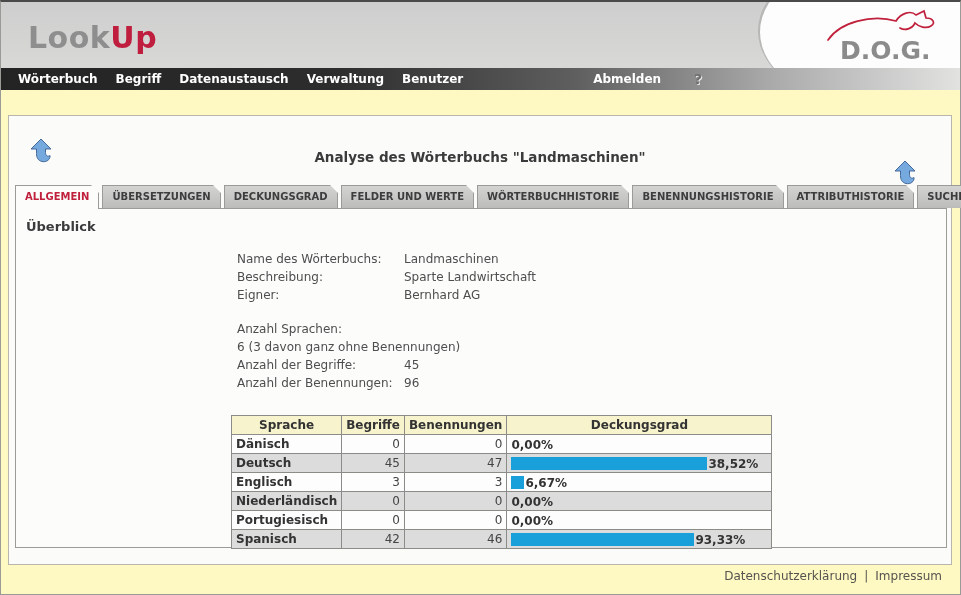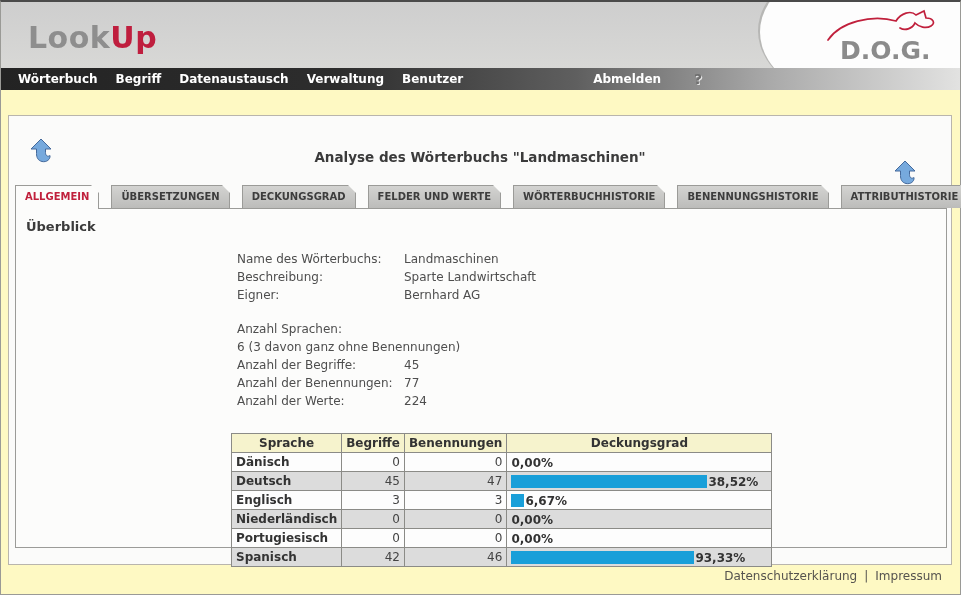--- a/index.html
+++ b/index.html
@@ -26,21 +26,21 @@
 
   
   .content { position:absolute; left:7px; right:8px; top:113px; height:450px; background:#fbfbfa; border:1px solid #b9b5ad; }
   .arrow-btn { position:absolute; width:26px; height:27px; cursor:pointer; }
   .arrow-left { left:20px; top:22px; }
   .arrow-right { right:32px; top:44px; }
   .page-title { text-align:center; margin-top:33px; font-size:13.5px; font-weight:bold; color:#3b3b3b; }
 
   
   .tabs { position:absolute; left:6px; top:69px; display:flex; align-items:flex-end; }
-  .tab { position:relative; height:23px; line-height:22px; padding:0 9px; margin-right:12px; font-size:10px; font-weight:bold; color:#3d3d3d; background:linear-gradient(to bottom,#d3d3d1,#bcbcba); border:1px solid #9b9b98; border-bottom:none; cursor:pointer; white-space:nowrap; }
+  .tab { position:relative; height:23px; line-height:22px; padding:0 9px; margin-right:3px; font-size:10px; font-weight:bold; color:#3d3d3d; background:linear-gradient(to bottom,#d3d3d1,#bcbcba); border:1px solid #9b9b98; border-bottom:none; cursor:pointer; white-space:nowrap; }
   .tab::after { content:""; position:absolute; top:-1px; right:-1px; border-top:8px solid #fbfbfa; border-left:8px solid transparent; }
   .tab.active { background:#fcfcfb; color:#c0203c; z-index:3; margin-bottom:-1px; height:24px; }
 
   
   .panel { position:absolute; left:6px; right:4px; top:92px; height:340px; background:#fcfcfb; border:1px solid #9b9b98; }
   .section-title { margin:10px 0 0 10px; font-size:13px; font-weight:bold; color:#3b3b3b; }
 
   .fields { margin:16px 0 0 221px; font-size:12px; color:#4e4e4e; }
   .frow { display:flex; line-height:18px; }
   .frow .flabel { width:167px; }
@@ -139,25 +139,21 @@
         <div class="frow gap">
           <span class="flabel">Anzahl Sprachen:</span>
           <span class="fvalue">6 (3 davon ganz ohne Benennungen)</span>
         </div>
         <div class="frow">
           <span class="flabel">Anzahl der Begriffe:</span>
           <span class="fvalue">45</span>
         </div>
         <div class="frow">
           <span class="flabel">Anzahl der Benennungen:</span>
-          <span class="fvalue">77</span>
-        </div>
-        <div class="frow">
-          <span class="flabel">Anzahl der Werte:</span>
-          <span class="fvalue">224</span>
+          <span class="fvalue">96</span>
         </div>
       </div>
 
       <table class="dtable">
         <thead>
           <tr>
             <th class="col-lang">Sprache</th>
             <th class="col-terms">Begriffe</th>
             <th class="col-names">Benennungen</th>
             <th class="col-cov">Deckungsgrad</th>

